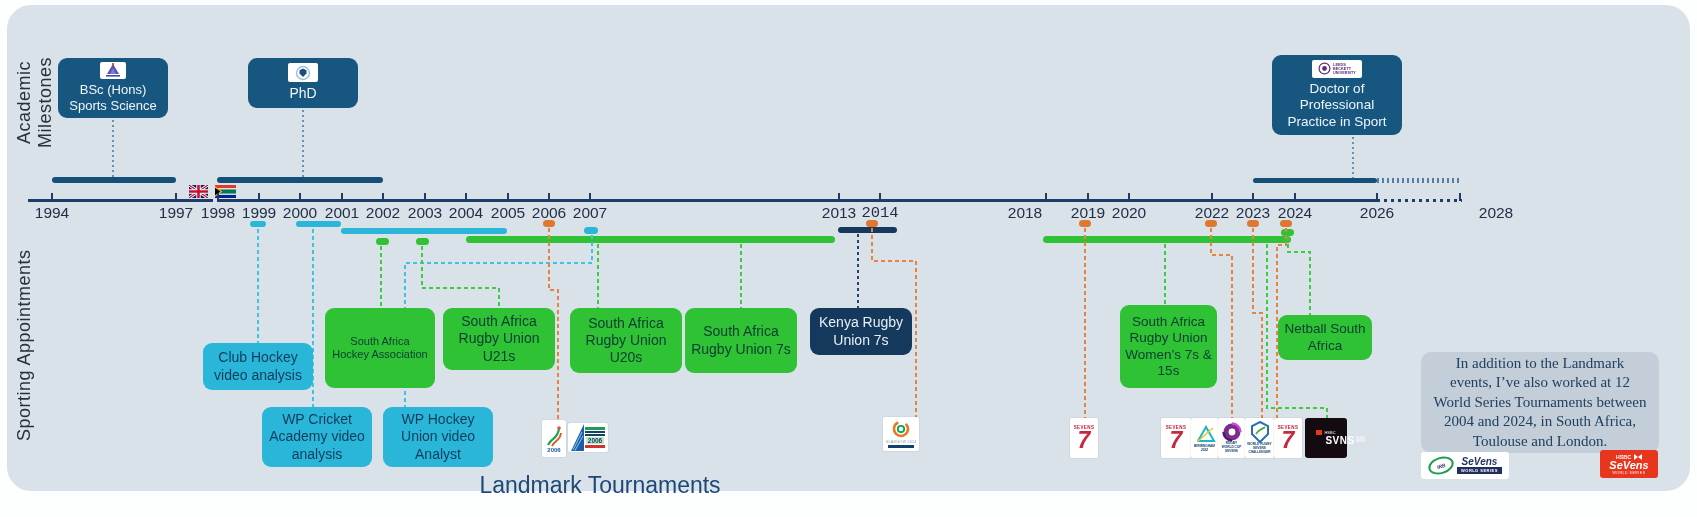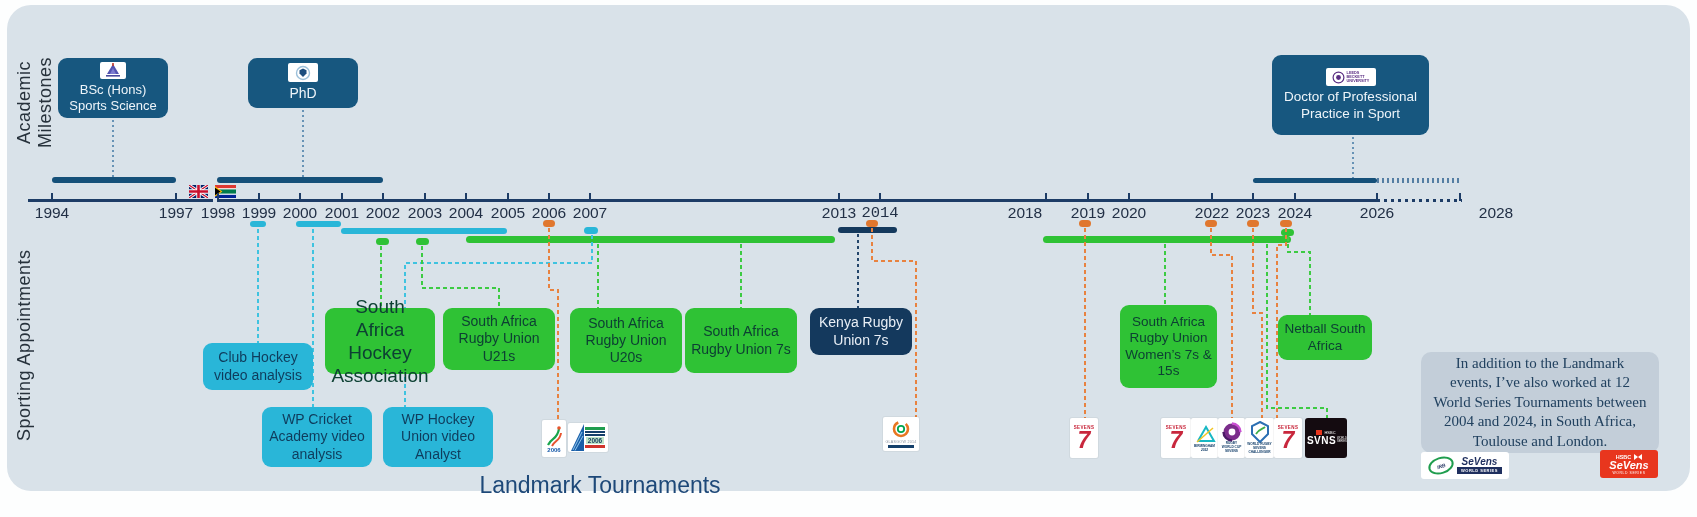--- a/index.html
+++ b/index.html
@@ -62,21 +62,21 @@
 <div class="box navy" style="left:248px;top:58px;width:110px;height:50px;font-size:14px;">
   <span class="iconchip" style="width:30px;height:19px;">
     <svg width="24" height="16" viewBox="0 0 24 16">
         <circle cx="12" cy="8" r="6.5" fill="none" stroke="#9cc0da" stroke-width="1.4"></circle>
         <path d="M12 3.5 l3.5 1.8 v3.2 l-3.5 3.5 l-3.5 -3.5 v-3.2 z" fill="#1d4e7e"></path>
       </svg>
   </span>
   <span>PhD</span>
 </div>
 
-<div class="box navy" style="left:1272px;top:55px;width:157px;height:80px;font-size:13.5px;">
+<div class="box navy" style="left:1272px;top:55px;width:130px;height:80px;font-size:13.5px;">
   <span class="iconchip" style="width:50px;height:18px;gap:2px;">
     <svg width="13" height="13" viewBox="0 0 13 13">
         <circle cx="6.5" cy="6.5" r="5.4" fill="none" stroke="#5a2d82" stroke-width="1.2"></circle>
         <circle cx="6.5" cy="6.5" r="2.4" fill="#5a2d82"></circle>
       </svg>
     <span style="display:flex;flex-direction:column;align-items:flex-start;line-height:1.05;color:#5a2d82;font-size:3.8px;font-weight:bold;">
       <span>LEEDS</span>
       <span>BECKETT</span>
       <span>UNIVERSITY</span>
     </span>
@@ -202,21 +202,21 @@
 
 <div class="box cyan" style="left:203px;top:343px;width:110px;height:47px;font-size:14px;">
     <span>Club Hockey video analysis</span>
   </div>
 <div class="box cyan" style="left:262px;top:407px;width:110px;height:60px;font-size:14px;">
     <span>WP Cricket Academy video analysis</span>
   </div>
 <div class="box cyan" style="left:383px;top:407px;width:110px;height:60px;font-size:14px;">
     <span>WP Hockey Union video Analyst</span>
   </div>
-<div class="box green" style="left:325px;top:308px;width:110px;height:66px;font-size:19px;">
+<div class="box green" style="left:325px;top:308px;width:110px;height:80px;font-size:11px;">
     <span>South Africa Hockey Association</span>
   </div>
 <div class="box green" style="left:443px;top:308px;width:112px;height:62px;font-size:14px;">
     <span>South Africa Rugby Union U21s</span>
   </div>
 <div class="box green" style="left:570px;top:308px;width:112px;height:65px;font-size:14px;">
     <span>South Africa Rugby Union U20s</span>
   </div>
 <div class="box green" style="left:685px;top:308px;width:112px;height:65px;font-size:14px;">
     <span>South Africa Rugby Union 7s</span>
@@ -297,21 +297,21 @@
 </div>
 <div class="logo" style="left:1274px;top:418px;width:28px;height:40px;">
   <span class="sevtxt">SEVENS</span>
   <span class="seven7">7</span>
 </div>
 <div class="svnsbox" style="left:1305px;top:418px;width:42px;height:40px;">
   <span style="display:flex;align-items:center;gap:2px;font-size:4px;">
     <span style="width:6px;height:5px;background:#e8361e;display:inline-block;"></span>
     <span>HSBC</span>
   </span>
-  <span style="display:flex;align-items:center;gap:1px;">
+  <span style="display:flex;align-items:center;gap:1px;padding-left:37px;">
     <span style="font-size:10px;font-weight:bold;letter-spacing:.5px;">SVNS</span>
     <span style="font-size:2.6px;line-height:1.1;width:8px;">WORLD SERIES</span>
   </span>
 </div>
 
 <div class="landmark" style="left:460px;top:472px;width:280px;">Landmark Tournaments</div>
 
 <div class="notebox" style="left:1421px;top:352px;width:238px;height:101px;">
     <span>In addition to the Landmark events, I’ve also worked at 12 World Series Tournaments between 2004 and 2024, in South Africa, Toulouse and London.</span>
   </div>

